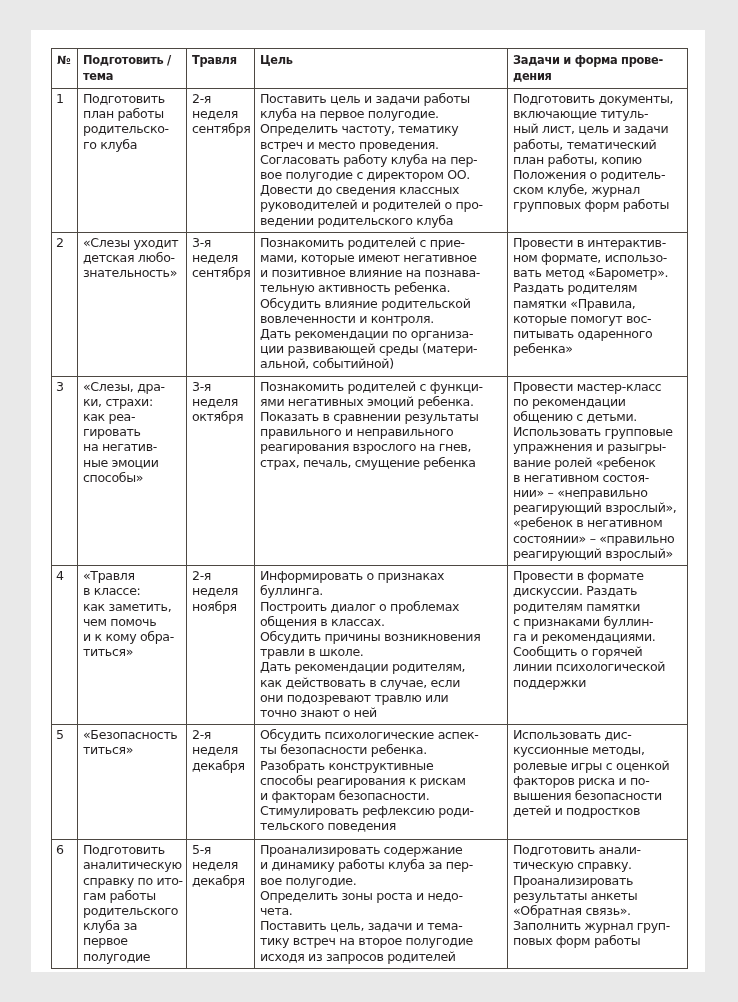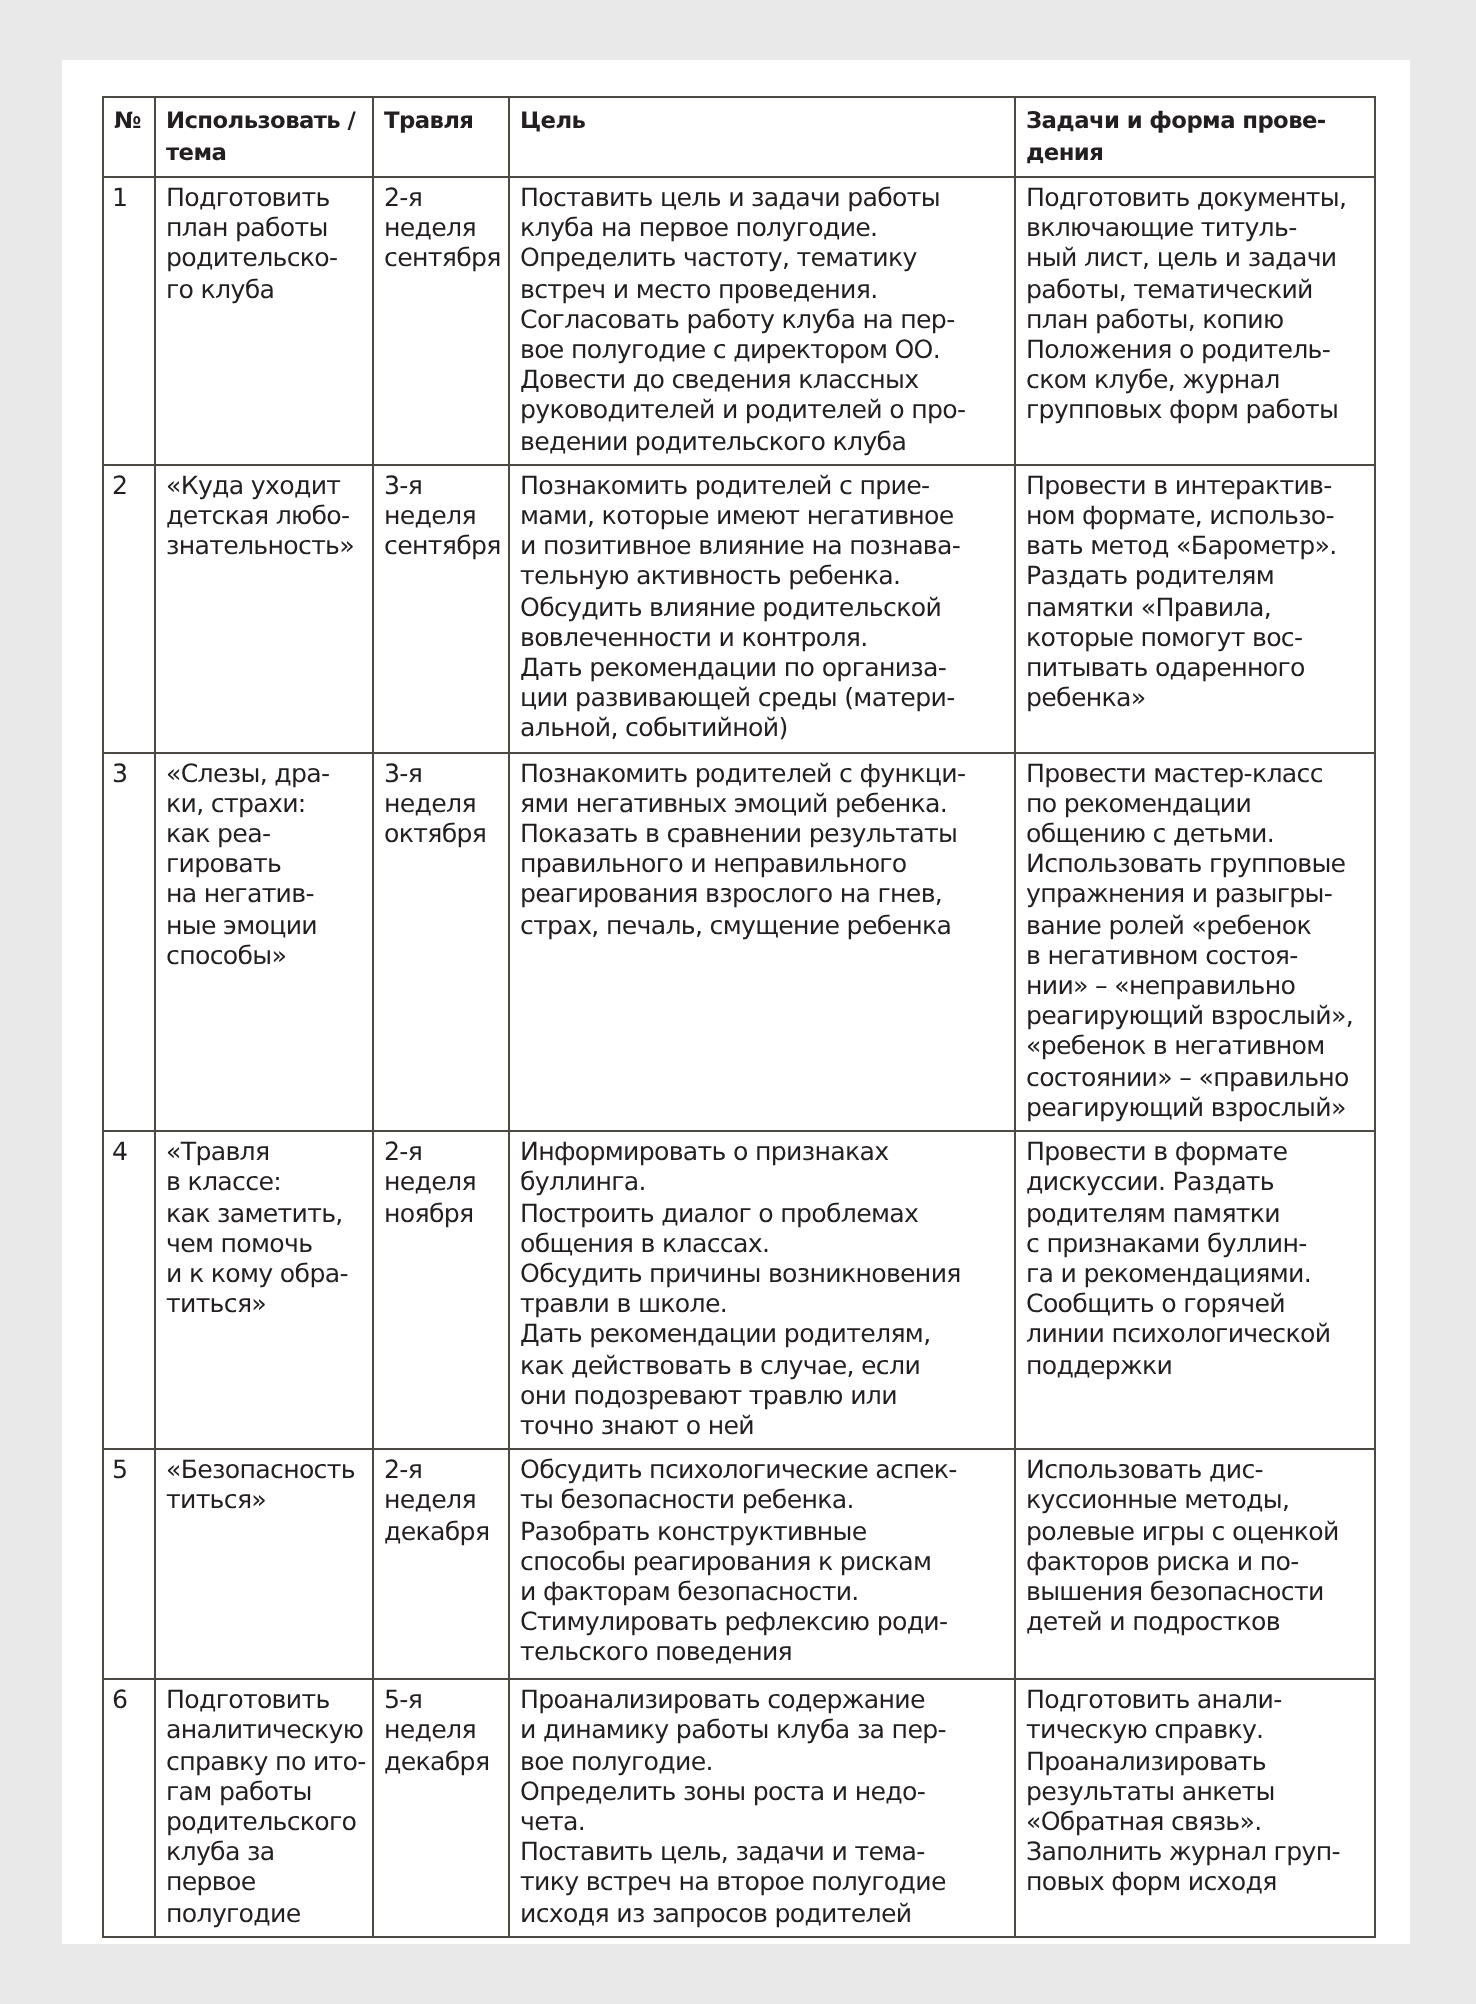--- a/index.html
+++ b/index.html
@@ -64,21 +64,21 @@
     <colgroup>
       <col class="c-num">
         <col class="c-event">
         <col class="c-period">
         <col class="c-goal">
         <col class="c-tasks">
     </colgroup>
     <thead>
       <tr class="h-head">
         <th>№</th>
-        <th>Использовать / тема</th>
+        <th>Подготовить / тема</th>
         <th>Травля</th>
         <th>Цель</th>
         <th>Задачи и форма прове-
 дения</th>
       </tr>
     </thead>
     <tbody>
       <tr class="h-1">
         <td class="num">1</td>
         <td>Подготовить
@@ -101,21 +101,21 @@
 включающие титуль-
 ный лист, цель и задачи
 работы, тематический
 план работы, копию
 Положения о родитель-
 ском клубе, журнал
 групповых форм работы</td>
       </tr>
       <tr class="h-2">
         <td class="num">2</td>
-        <td>«Куда уходит
+        <td>«Слезы уходит
 детская любо-
 знательность»</td>
         <td>3-я
 неделя
 сентября</td>
         <td>Познакомить родителей с прие-
 мами, которые имеют негативное
 и позитивное влияние на познава-
 тельную активность ребенка.
 Обсудить влияние родительской
@@ -233,17 +233,17 @@
 чета.
 Поставить цель, задачи и тема-
 тику встреч на второе полугодие
 исходя из запросов родителей</td>
         <td>Подготовить анали-
 тическую справку.
 Проанализировать
 результаты анкеты
 «Обратная связь».
 Заполнить журнал груп-
-повых форм исходя</td>
+повых форм работы</td>
       </tr>
     </tbody>
   </table>
 </div>
 
 </body></html>

